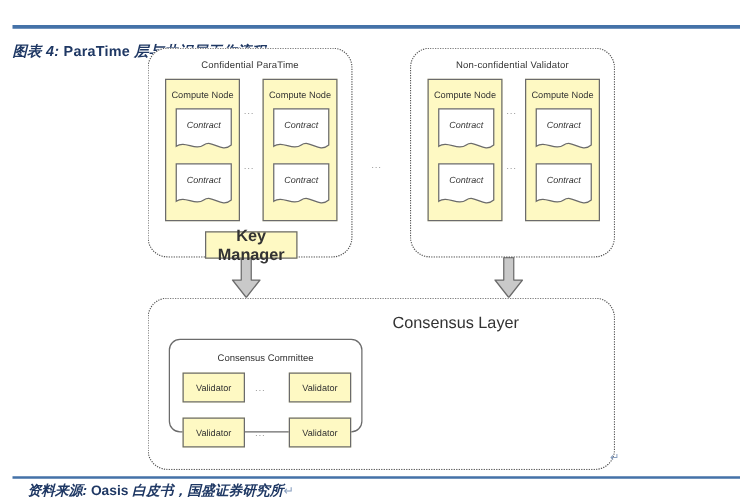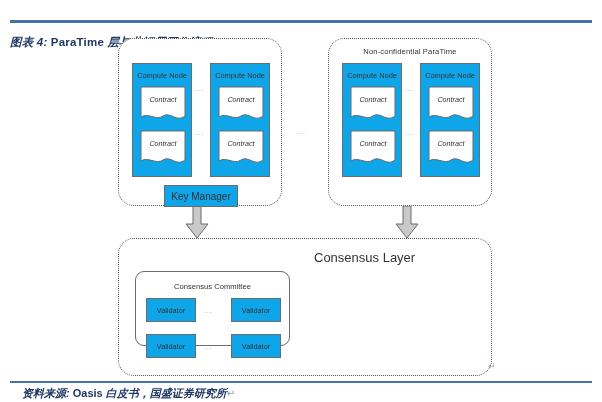--- a/index.html
+++ b/index.html
@@ -109,21 +109,21 @@
     color: #333;
     top: 8px;
     left: 0;
     letter-spacing: 0.15px;
   }
 
   
   .solid-box {
     position: absolute;
     border: 1px solid #6b6b6b;
-    background: #0ea5e9;
+    background: #fef9c3;
     box-sizing: border-box;
   }
   .box-label {
     position: absolute;
     width: 100%;
     text-align: center;
     font-size: 7.4px;
     color: #333;
     left: 0;
   }
@@ -158,21 +158,22 @@
     color: #9a9a9a;
     letter-spacing: 0.6px;
     line-height: 8px;
     white-space: nowrap;
   }
 
   
   .keymanager-label {
     top: 50%;
     transform: translateY(-50%);
-    font-size: 10px;
+    font-size: 13px;
+    font-weight: bold;
   }
 
   
   .validator-label {
     top: 50%;
     transform: translateY(-50%);
     font-size: 7.3px;
   }
 
   
@@ -242,20 +243,21 @@
       <circle cx="435.5" cy="293.5" r="1.3" fill="#6b6b6b" stroke="none"></circle>
       <ellipse cx="445" cy="293.5" rx="8" ry="4.2"></ellipse>
       <circle cx="454.5" cy="293.5" r="1.3" fill="#6b6b6b" stroke="none"></circle>
       <ellipse cx="464" cy="293.5" rx="8" ry="4.2"></ellipse>
       <circle cx="473.5" cy="293.5" r="1.3" fill="#6b6b6b" stroke="none"></circle>
       <ellipse cx="483" cy="293.5" rx="8" ry="4.2"></ellipse>
     </g>
   </svg>
 
   <div class="group-box" style="left:118px; top:14px; width:164px; height:168px;">
+    <div class="group-label">Confidential ParaTime</div>
 
     <div class="solid-box compute-node" style="left:13px; top:24px; width:60px; height:114px;">
       <div class="box-label compute-node-label">Compute Node</div>
 
       <div class="contract" style="left:7px; top:22px;">
         <svg width="46" height="38">
           <path d="M1,1 L45,1 L45,30 C37,37 30,25 23,30 C16,35 8,26 1,31 Z" fill="#ffffff" stroke="#6b6b6b" stroke-width="1"></path>
         </svg>
         <div class="contract-text">Contract</div>
       </div>
@@ -291,21 +293,21 @@
     </div>
 
     <div class="solid-box" style="left:45px; top:146px; width:74px; height:22px;">
       <div class="box-label keymanager-label">Key Manager</div>
     </div>
   </div>
 
   <div class="ellipsis" style="left:297px; top:104px;">...</div>
 
   <div class="group-box" style="left:328px; top:14px; width:164px; height:168px;">
-    <div class="group-label">Non-confidential ParaTime</div>
+    <div class="group-label">Non-confidential Validator</div>
 
     <div class="solid-box compute-node" style="left:13px; top:24px; width:60px; height:114px;">
       <div class="box-label compute-node-label">Compute Node</div>
 
       <div class="contract" style="left:7px; top:22px;">
         <svg width="46" height="38">
           <path d="M1,1 L45,1 L45,30 C37,37 30,25 23,30 C16,35 8,26 1,31 Z" fill="#ffffff" stroke="#6b6b6b" stroke-width="1"></path>
         </svg>
         <div class="contract-text">Contract</div>
       </div>

